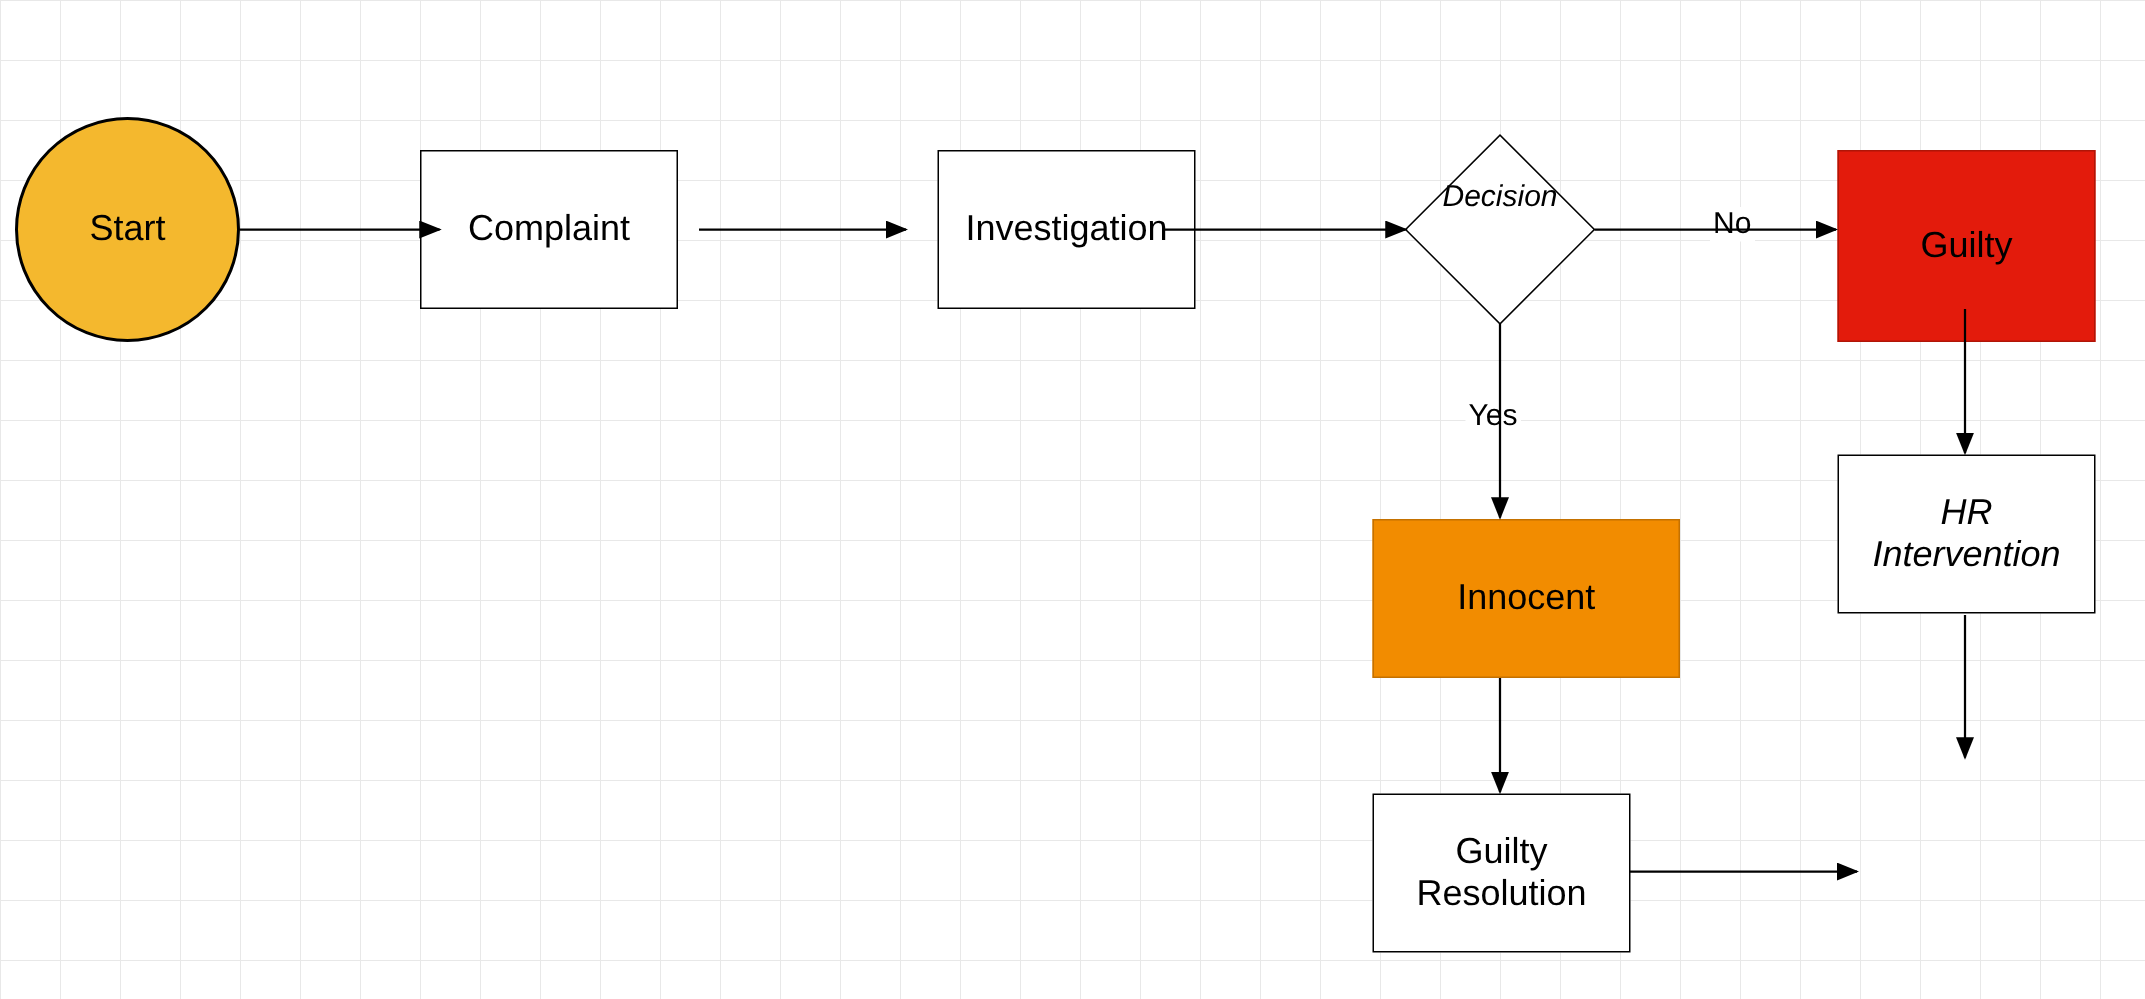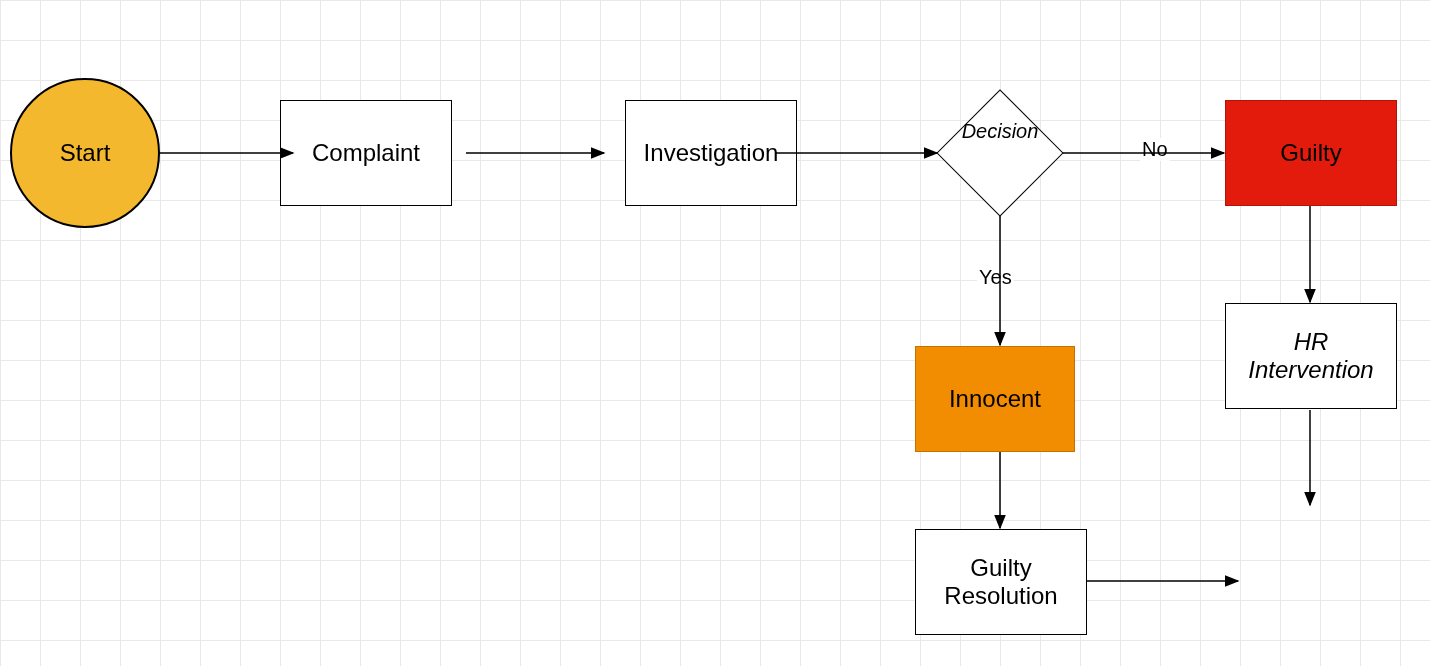--- a/index.html
+++ b/index.html
@@ -118,25 +118,25 @@
 
   <div class="node" style="left:605px; top:100px; width:172px; height:106px;margin-left:20px;">
     <span>Investigation</span>
   </div>
 
   <div class="diamond" style="left:955px; top:108px; width:90px; height:90px;"></div>
   <div class="diamond-label" style="left:940px; top:120px; width:120px; height:70px;">
     <span>Decision</span>
   </div>
 
-  <div class="node" style="left:1225px; top:100px; width:172px; height:106px; background:#e31b0c; border-color:#b01507;">
+  <div class="node" style="left:1225px; top:100px; width:172px; height:128px; background:#e31b0c; border-color:#b01507;">
     <span>Guilty</span>
   </div>
 
-  <div class="node" style="left:915px; top:346px; width:160px; height:106px; background:#f28c00; border-color:#c47100;">
+  <div class="node" style="left:915px; top:346px; width:205px; height:106px; background:#f28c00; border-color:#c47100;">
     <span>Innocent</span>
   </div>
 
   <div class="node" style="left:1225px; top:303px; width:172px; height:106px;font-style:italic;">
     <span>HR Intervention</span>
   </div>
 
   <div class="node" style="left:915px; top:529px; width:172px; height:106px;">
     <span>Guilty Resolution</span>
   </div>

